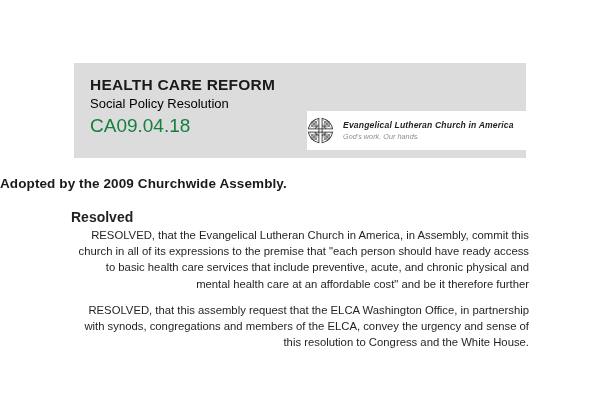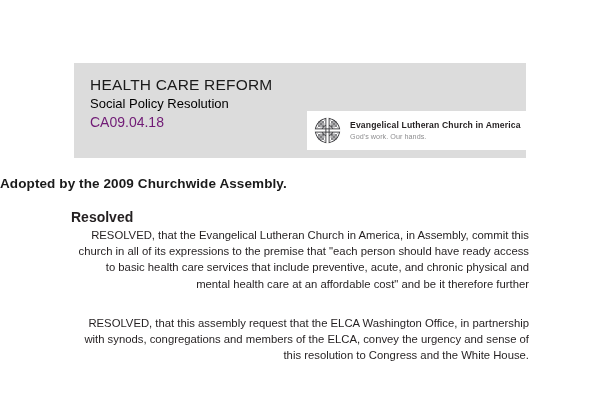--- a/index.html
+++ b/index.html
@@ -34,58 +34,59 @@
   }
 
   .header-titles {
     position: absolute;
     left: 16px;
     top: 12px;
   }
 
   .doc-title {
     font-size: 15.5px;
-    font-weight: normal;
+    font-weight: bold;
     letter-spacing: 0.2px;
     color: #1a1a1a;
     line-height: 1.25;
     margin: 0 0 1px 0;
     white-space: nowrap;
   }
 
   .doc-subtitle {
     font-size: 13px;
     font-weight: normal;
     color: #000000;
     line-height: 1.33;
     margin: 0;
     white-space: nowrap;
   }
 
   .doc-code {
-    font-size: 14px;
-    font-weight: normal;
-    color: #701a75;
+    font-size: 19px;
+    font-weight: normal;
+    color: #15803d;
     line-height: 1.33;
     margin: 0;
     white-space: nowrap;
   }
 
   
   .logo-box {
     position: absolute;
     left: 307px;
     top: 111px;
     width: 219px;
     height: 39px;
     background: #ffffff;
     display: flex;
     align-items: center;
-    padding-left: 7px;
+    padding-left: 0;
     box-sizing: border-box;
+    font-style: italic;
   }
 
   .logo-emblem {
     width: 27px;
     height: 27px;
     flex: 0 0 27px;
     margin-right: 9px;
     display: block;
   }
 
@@ -146,21 +147,21 @@
   .para {
     font-size: 11.3px;
     font-weight: normal;
     color: #231f20;
     line-height: 1.43;
     margin: 0;
     text-align: right;
   }
 
   .para + .para {
-    margin-top: 23px;
+    margin-top: 10px;
   }
 </style>
 </head>
 <body>
 
 <div class="page">
 
   <div class="header-band">
     <div class="header-titles">
       <div class="doc-title">HEALTH CARE REFORM</div>

